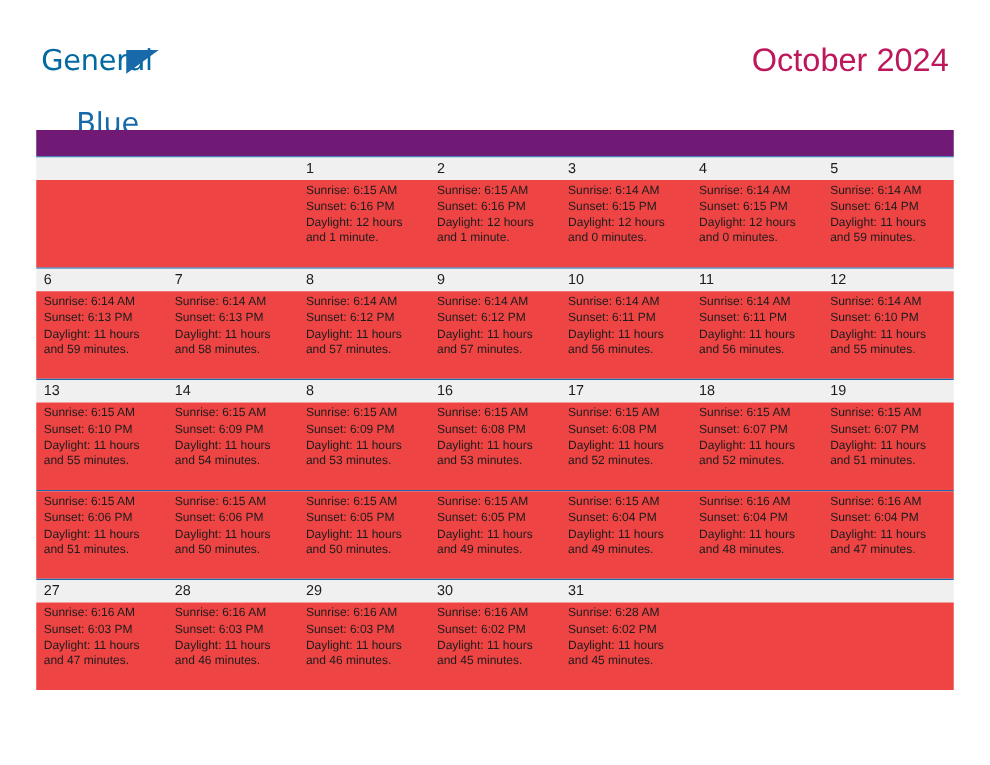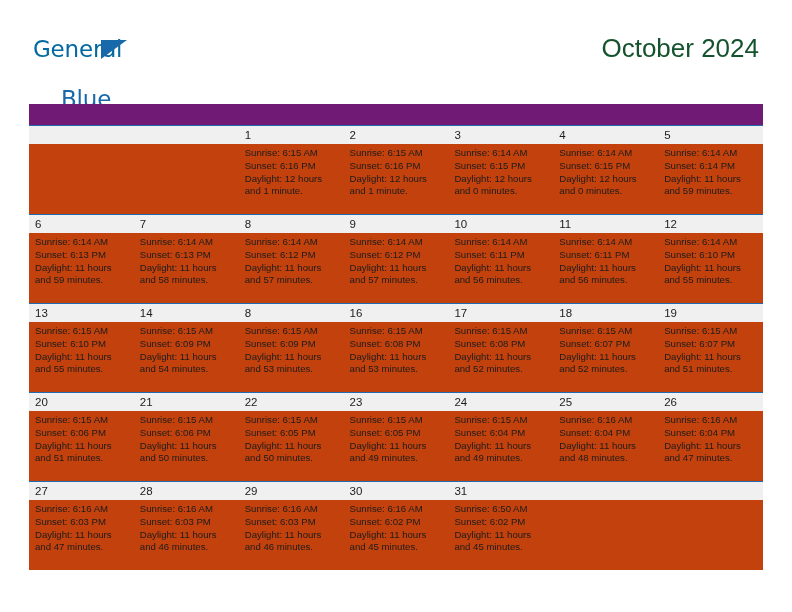--- a/index.html
+++ b/index.html
@@ -69,21 +69,21 @@
 
   .title-block {
     position: absolute;
     right: 33px;
     top: 32px;
     text-align: right;
   }
   .cal-title {
     font-size: 26px;
     font-weight: 400;
-    color: #14532d;
+    color: #be185d;
     line-height: 32px;
     white-space: nowrap;
   }
   .cal-subtitle {
     font-size: 13.5px;
     font-weight: 400;
     color: #1c1c1c;
     line-height: 20px;
     margin-top: 8px;
     white-space: nowrap;
@@ -128,21 +128,21 @@
   .datenum {
     flex: 1 1 0;
     font-size: 11.5px;
     line-height: 18px;
     padding-left: 6px;
     box-sizing: border-box;
     color: #1c1c1c;
   }
   .inforow {
     display: flex;
-    background: #c2410c;
+    background: #ef4444;
     height: 70px;
   }
   .infocell {
     flex: 1 1 0;
     box-sizing: border-box;
     padding: 3px 5px 0 6px;
     font-size: 9.6px;
     line-height: 12.8px;
     color: #1c1c1c;
   }
@@ -342,29 +342,20 @@
         <div class="infocell">
           <div>Sunrise: 6:15 AM</div>
           <div>Sunset: 6:07 PM</div>
           <div>Daylight: 11 hours</div>
           <div>and 51 minutes.</div>
         </div>
       </div>
     </div>
 
     <div class="week">
-      <div class="daterow">
-        <div class="datenum">20</div>
-        <div class="datenum">21</div>
-        <div class="datenum">22</div>
-        <div class="datenum">23</div>
-        <div class="datenum">24</div>
-        <div class="datenum">25</div>
-        <div class="datenum">26</div>
-      </div>
       <div class="inforow">
         <div class="infocell">
           <div>Sunrise: 6:15 AM</div>
           <div>Sunset: 6:06 PM</div>
           <div>Daylight: 11 hours</div>
           <div>and 51 minutes.</div>
         </div>
         <div class="infocell">
           <div>Sunrise: 6:15 AM</div>
           <div>Sunset: 6:06 PM</div>
@@ -433,21 +424,21 @@
           <div>Daylight: 11 hours</div>
           <div>and 46 minutes.</div>
         </div>
         <div class="infocell">
           <div>Sunrise: 6:16 AM</div>
           <div>Sunset: 6:02 PM</div>
           <div>Daylight: 11 hours</div>
           <div>and 45 minutes.</div>
         </div>
         <div class="infocell">
-          <div>Sunrise: 6:50 AM</div>
+          <div>Sunrise: 6:28 AM</div>
           <div>Sunset: 6:02 PM</div>
           <div>Daylight: 11 hours</div>
           <div>and 45 minutes.</div>
         </div>
         <div class="infocell">
           <div></div>
           <div></div>
           <div></div>
           <div></div>
         </div>

